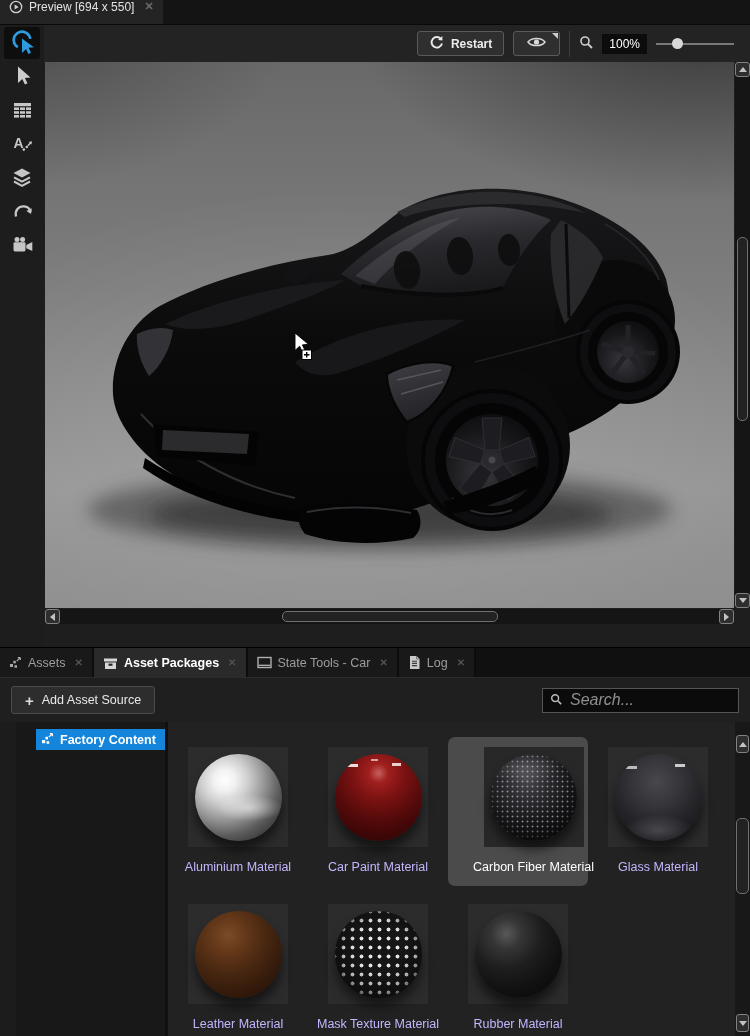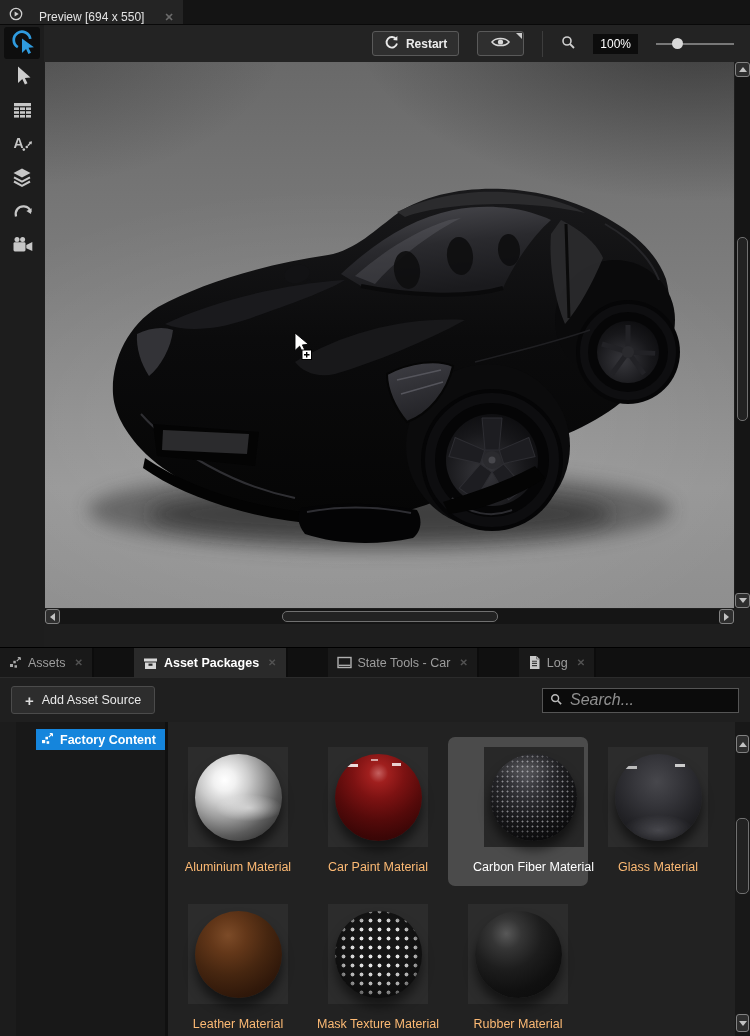--- a/index.html
+++ b/index.html
@@ -2,30 +2,30 @@
 <html><head>
 <meta charset="utf-8">
 <style>
   html,body{margin:0;padding:0;background:#0d0d0d;}
   *{box-sizing:border-box;}
   .app{width:750px;height:1036px;background:#1c1c1c;font-family:"Liberation Sans",sans-serif;
        color:#ddd;display:flex;flex-direction:column;overflow:hidden;position:relative;}
 
   
   .ptabbar{height:25px;background:#141414;display:flex;flex:none;border-bottom:1px solid #090909;}
-  .ptab{display:flex;align-items:flex-end;gap:16px;padding:0 9px;background:#242424;font-size:12px;color:#e3e3e3;}
+  .ptab{display:flex;align-items:flex-start;gap:6px;padding:0 9px;background:#242424;font-size:12px;color:#e3e3e3;}
   .ptab .tclose{color:#6b6b6b;font-size:11px;font-weight:bold;margin-left:4px;}
 
   
   .pbody{height:622px;flex:none;display:flex;background:#1e1e1e;}
   .toolstrip{width:44px;flex:none;background:#1d1d1d;display:flex;flex-direction:column;align-items:center;padding-top:2px;gap:2px;}
   .tool-btn{width:36px;height:32px;display:flex;align-items:center;justify-content:center;border-radius:3px;}
   .tool-btn.active{background:#0e0e0e;}
   .pmain{flex:1;display:flex;flex-direction:column;}
-  .ptoolbar{height:37px;flex:none;display:flex;align-items:center;justify-content:flex-end;gap:18px;padding-right:16px;background:#232323;}
+  .ptoolbar{height:37px;flex:none;display:flex;align-items:center;justify-content:flex-end;gap:9px;padding-right:16px;background:#232323;}
   .btn{display:flex;align-items:center;gap:7px;height:25px;padding:0 11px;background:#2f2f2f;border:1px solid #5a5a5a;border-radius:3px;color:#ececec;font-size:12px;font-weight:bold;}
   .eye-btn{width:47px;justify-content:center;position:relative;padding:0;}
   .eye-btn .corner{position:absolute;top:1px;right:1px;width:0;height:0;border-left:6px solid transparent;border-top:6px solid #cccccc;}
   .vsep{width:1px;height:26px;background:#3d3d3d;}
   .zoom-box{background:#0c0c0c;color:#ffffff;font-size:12px;padding:3px 7px;}
   .slider{width:78px;height:14px;position:relative;}
   .slider .track{position:absolute;top:6px;left:0;right:0;height:2px;background:#787878;}
   .slider .handle{position:absolute;top:1px;width:11px;height:11px;border-radius:50%;background:#d8d8d8;}
 
   .vpzone{flex:1;padding-left:1px;}
@@ -43,21 +43,21 @@
   .sb-btn{position:absolute;width:15px;height:15px;background:#2e2e2e;border:1px solid #828282;border-radius:3px;display:flex;align-items:center;justify-content:center;}
   .sb-btn.small{width:13px;height:18px;left:1px;}
   .thumb-v{position:absolute;left:2px;right:2px;border:1px solid #707070;border-radius:5px;background:#222222;}
   .thumb-h{position:absolute;top:2px;bottom:2px;border:1px solid #707070;border-radius:5px;background:#222222;}
   .tri-up{width:0;height:0;border-left:4px solid transparent;border-right:4px solid transparent;border-bottom:5px solid #c2c2c2;}
   .tri-down{width:0;height:0;border-left:4px solid transparent;border-right:4px solid transparent;border-top:5px solid #c2c2c2;}
   .tri-left{width:0;height:0;border-top:4px solid transparent;border-bottom:4px solid transparent;border-right:5px solid #c2c2c2;}
   .tri-right{width:0;height:0;border-top:4px solid transparent;border-bottom:4px solid transparent;border-left:5px solid #c2c2c2;}
 
   
-  .btabbar{height:30px;flex:none;background:#101010;display:flex;align-items:stretch;border-top:1px solid #000;gap:40px;}
+  .btabbar{height:30px;flex:none;background:#101010;display:flex;align-items:stretch;border-top:1px solid #000;}
   .btab{display:flex;align-items:center;gap:6px;padding:0 9px;font-size:12.5px;color:#9d9d9d;background:#191919;border-right:2px solid #0c0c0c;}
   .btab.active{background:#2a2a2a;color:#ffffff;font-weight:bold;}
   .btab .tab-close{color:#525252;font-size:10px;font-weight:bold;margin-left:3px;}
   .btab .tab-icon{display:flex;align-items:center;}
 
   
   .atoolbar{height:45px;flex:none;background:#1f1f1f;display:flex;align-items:center;justify-content:space-between;padding:0 11px;border-top:1px solid #2b2b2b;}
   .add-btn{height:28px;display:flex;align-items:center;gap:8px;padding:0 13px;background:#2d2d2d;border:1px solid #4b4b4b;border-radius:3px;font-size:12.5px;color:#e8e8e8;}
   .add-btn .plus{font-size:15px;font-weight:bold;color:#dddddd;line-height:1;}
   .search-box{width:197px;height:25px;background:#0b0b0b;border:1px solid #555555;display:flex;align-items:center;padding:0 7px;gap:6px;}
@@ -67,21 +67,21 @@
   
   .browser{flex:1;display:flex;min-height:0;}
   .tree-panel{width:152px;flex:none;background:#181818;border-right:3px solid #101010;padding-top:7px;margin-left:16px;}
   .tree-item{margin-left:20px;height:21px;display:inline-flex;align-items:center;gap:6px;padding:0 9px 0 5px;font-size:12.5px;font-weight:bold;color:#ffffff;}
   .materials{flex:1;background:#222222;padding:15px 0 0 0;position:relative;overflow:hidden;}
   .mat-grid{display:grid;grid-template-columns:repeat(4,140px);row-gap:8px;}
   .mat-cell{width:140px;padding:10px 0 12px;display:flex;flex-direction:column;align-items:center;border-radius:7px;}
   .mat-cell.selected{background:#4b4b4b;padding-left:31px;}
   .thumb{width:100px;height:100px;background:#2c2c2c;display:flex;align-items:center;justify-content:center;}
   .mat-cell.selected .thumb{background:#282828;}
-  .mat-label{margin-top:13px;font-size:12.5px;color:#fdba74;white-space:nowrap;}
+  .mat-label{margin-top:13px;font-size:12.5px;color:#c4b5fd;white-space:nowrap;}
   .mat-cell.selected .mat-label{color:#ffffff;}
 
   .mat-scroll{width:15px;flex:none;background:#181818;position:relative;}
   .mat-scroll .thumb-v{left:1px;right:1px;}
 
   
   .sphere{width:87px;height:87px;border-radius:50%;position:relative;box-shadow:0 9px 11px rgba(0,0,0,.55);}
   .sphere::before,.sphere::after{content:'';position:absolute;inset:0;border-radius:50%;}
 
   .sphere.aluminium{background:radial-gradient(circle at 34% 30%,#ffffff 0%,#f1f1f1 13%,#cccccc 29%,#9e9e9e 45%,#5c5c5c 66%,#303030 86%,#212121 100%);}

